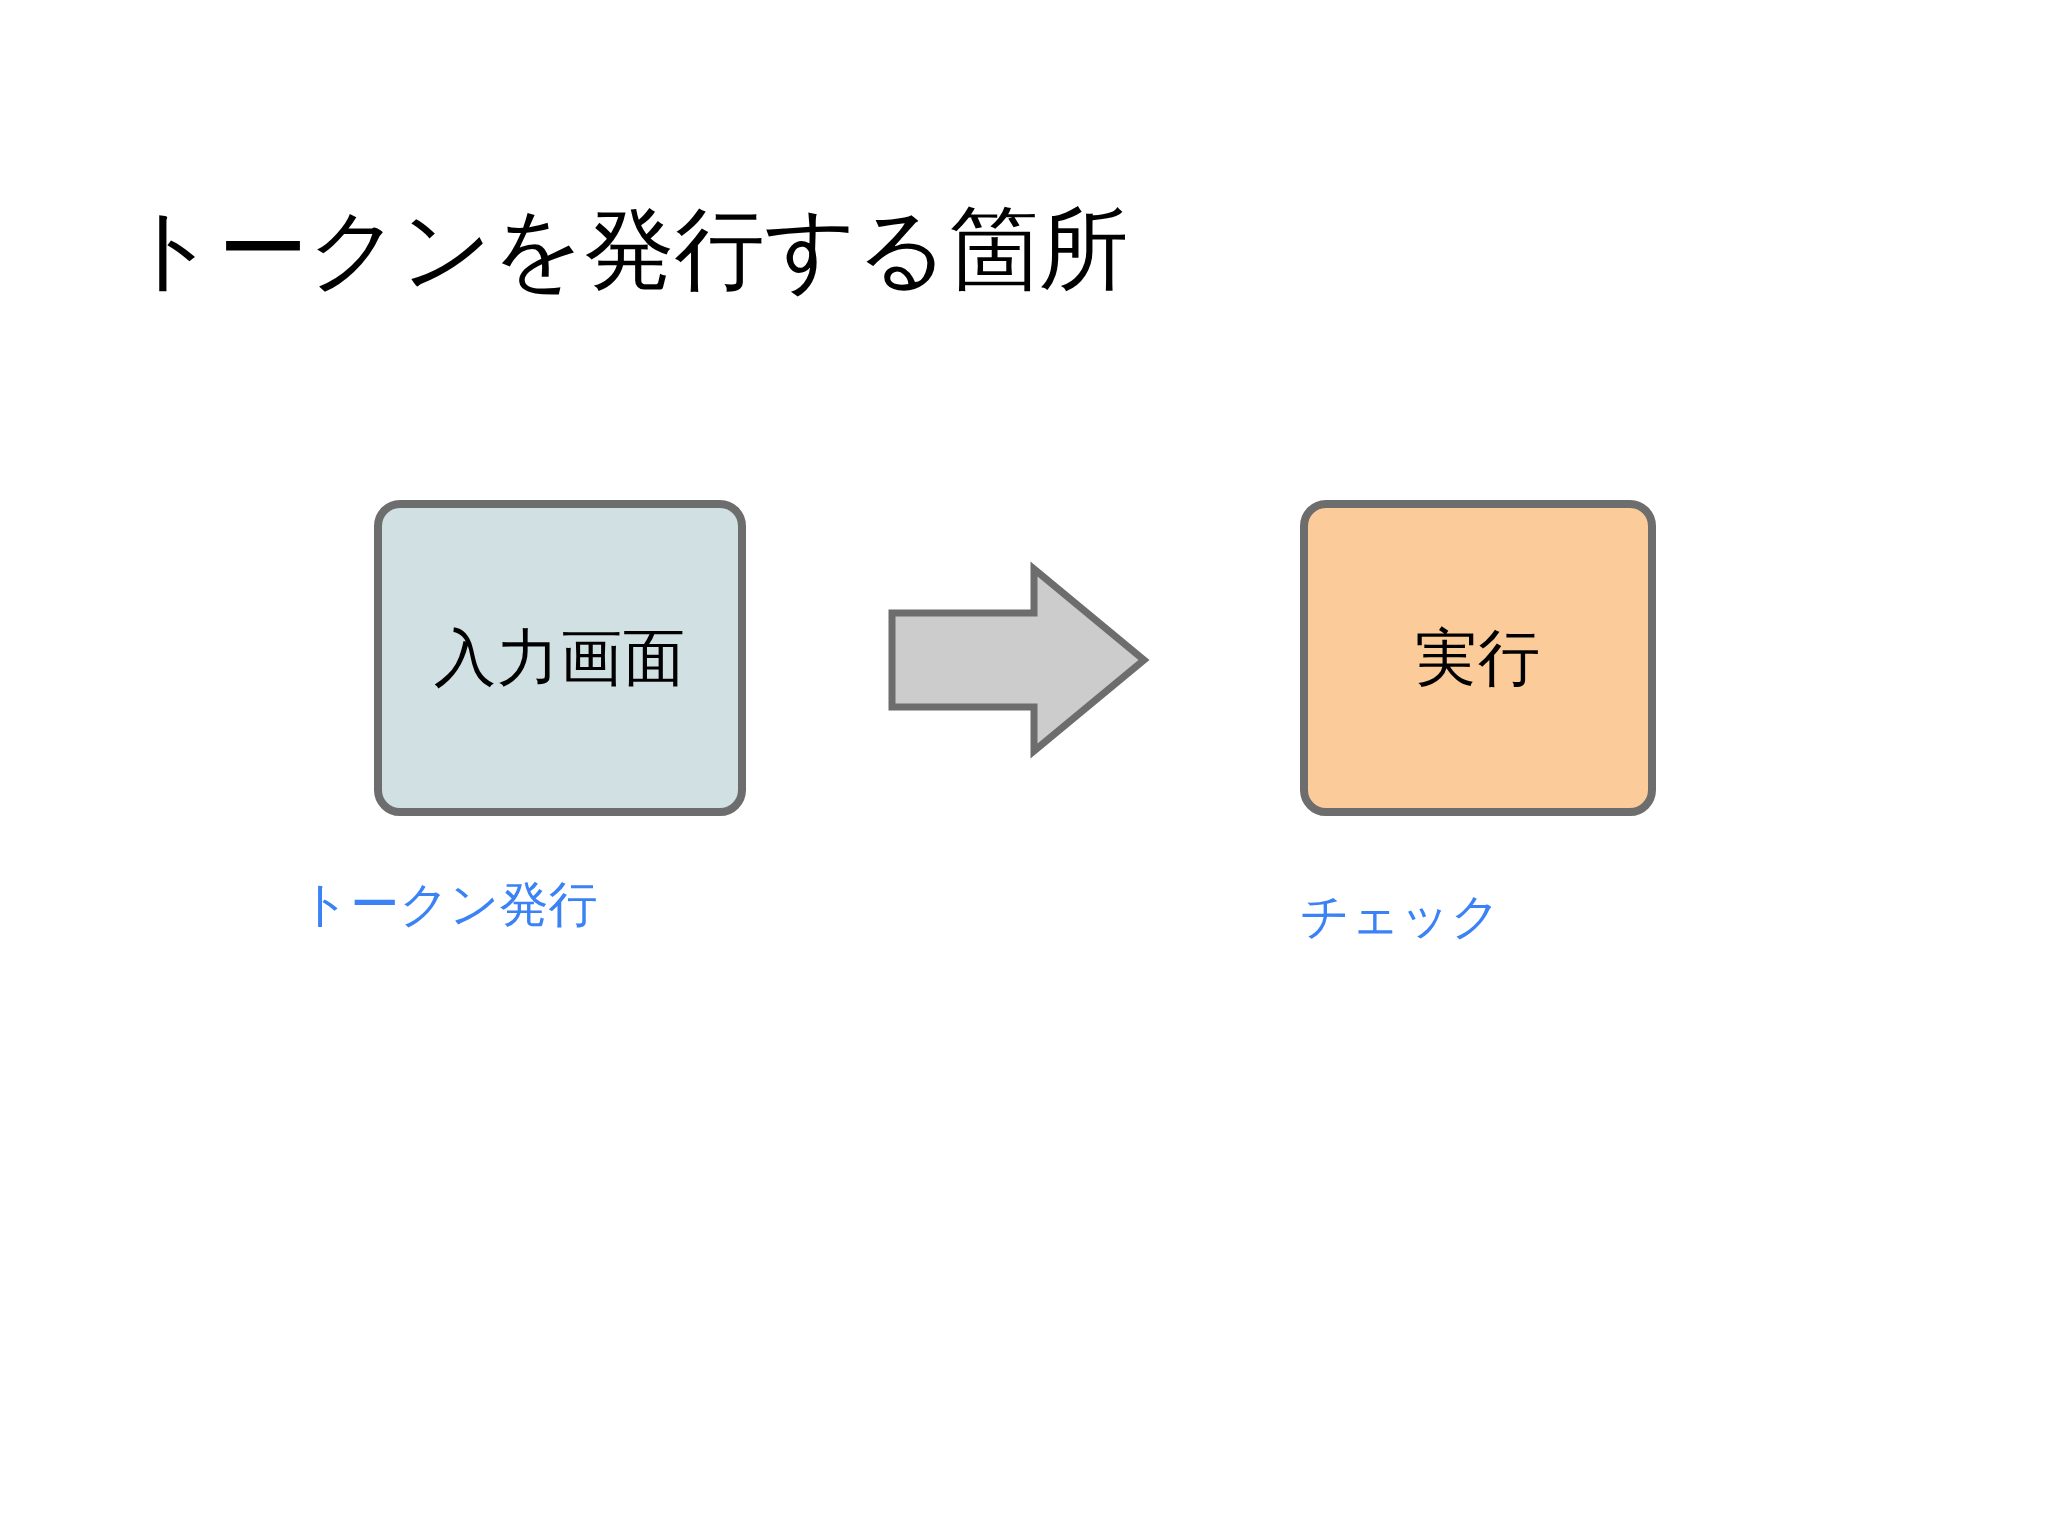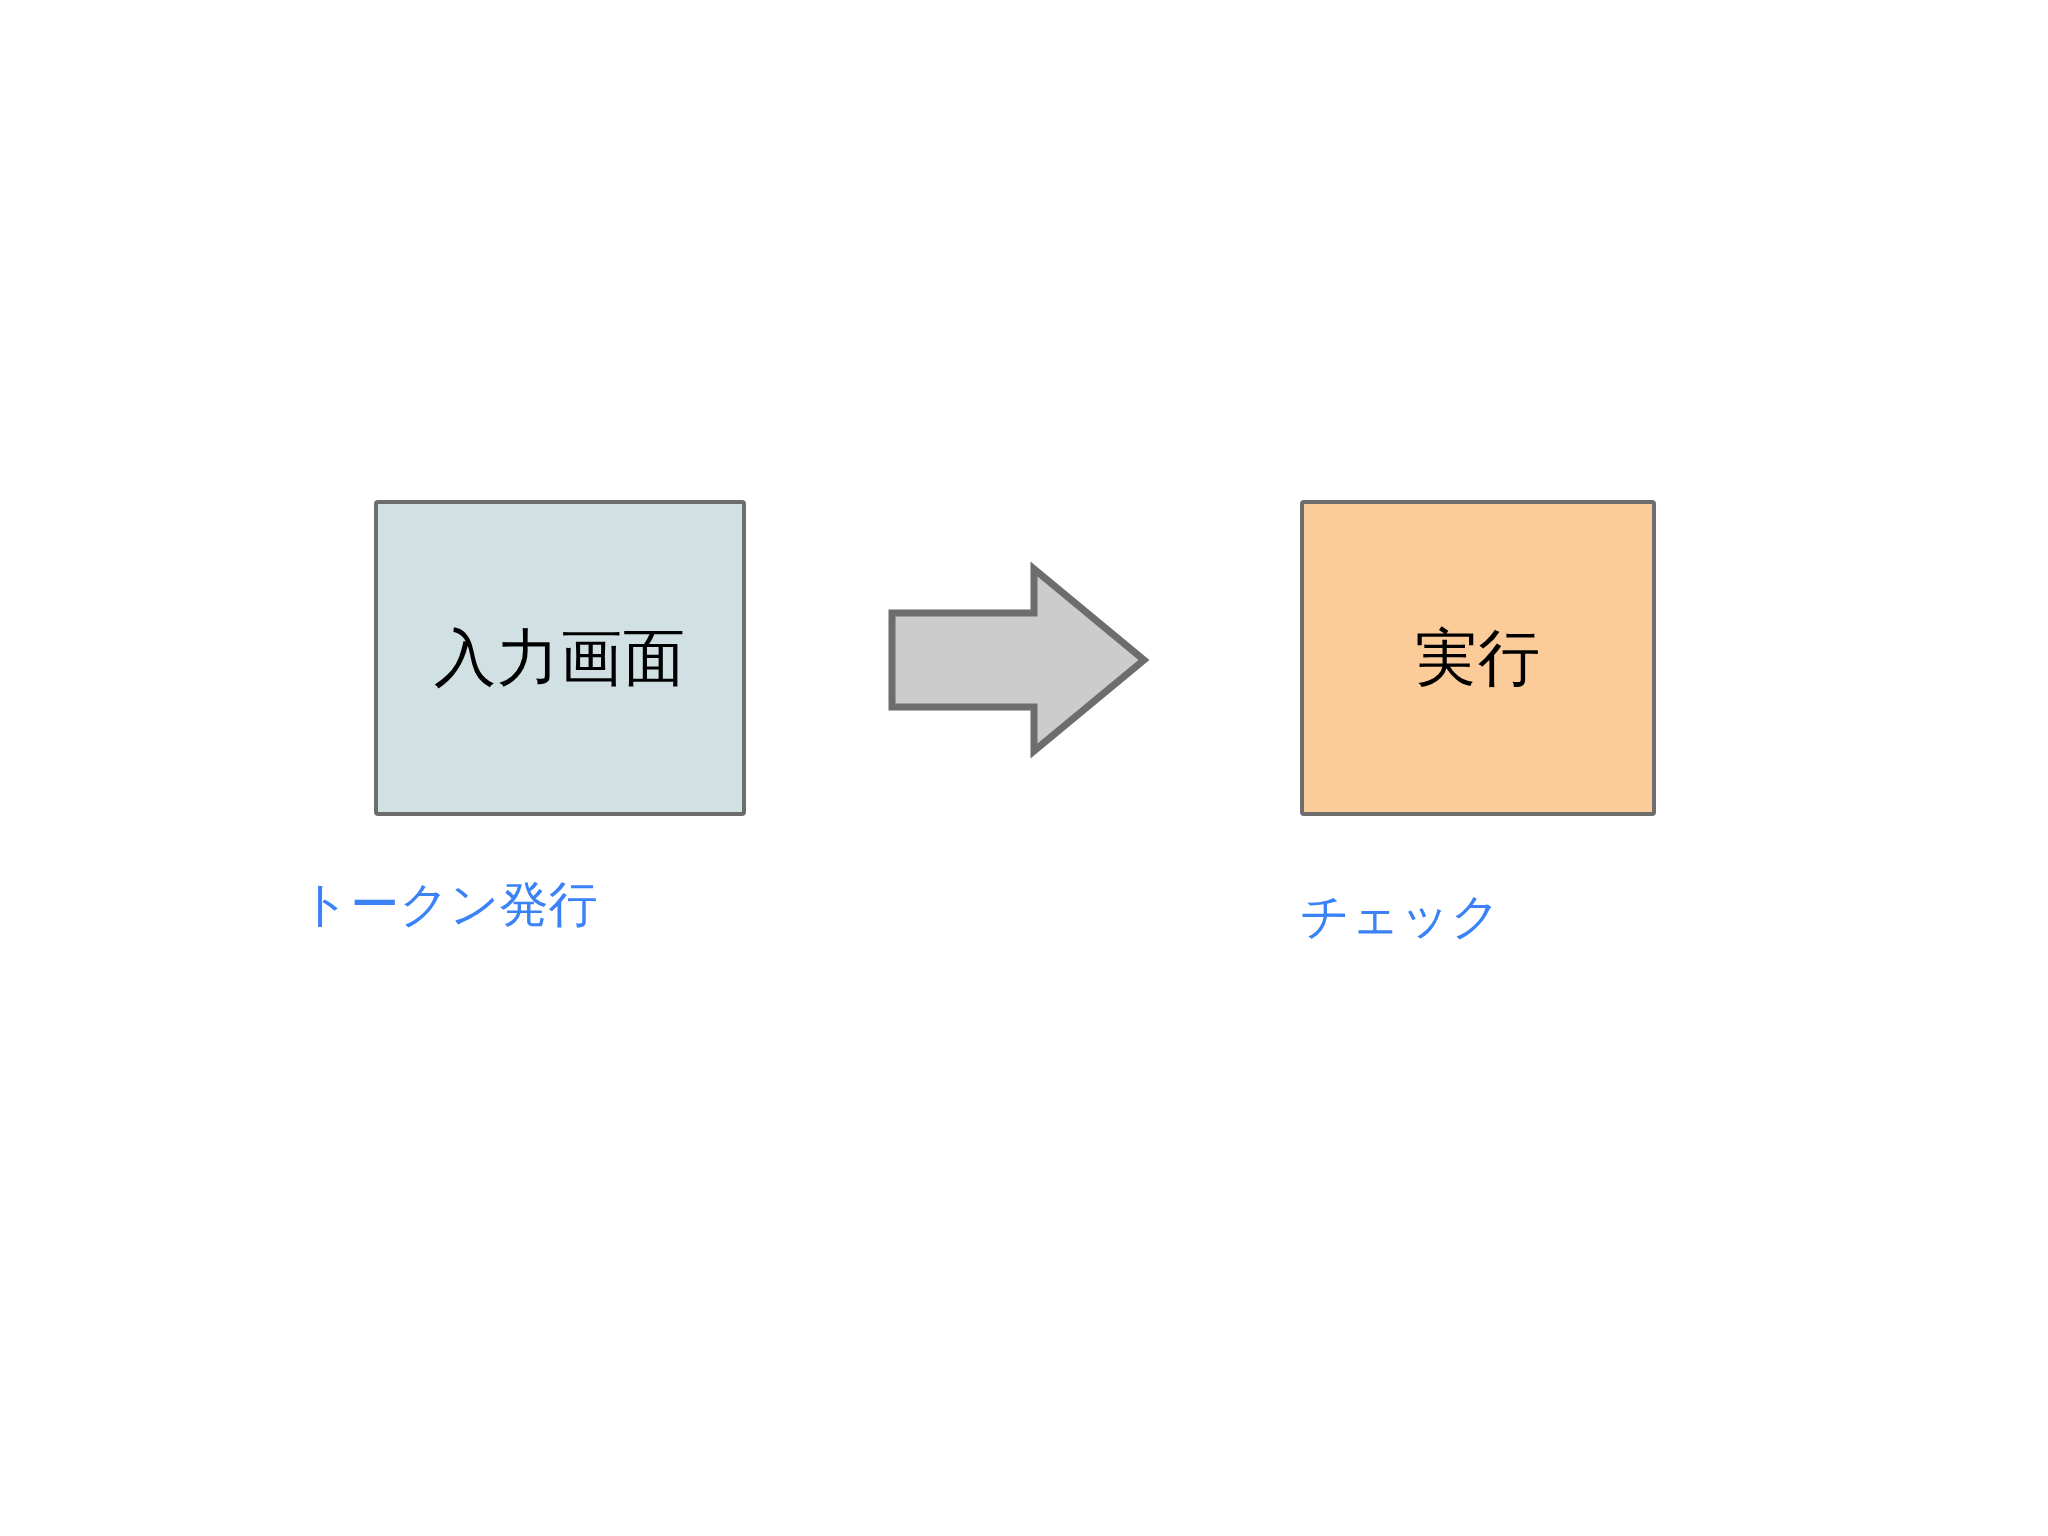--- a/index.html
+++ b/index.html
@@ -39,22 +39,22 @@
     position: absolute;
     left: 0;
     top: 0;
     width: 2048px;
     height: 1536px;
   }
 
   .flow-node {
     position: absolute;
     box-sizing: border-box;
-    border: 4px solid #404040;
-    border-radius: 4px;
+    border: 8px solid #404040;
+    border-radius: 26px;
     display: flex;
     align-items: center;
     justify-content: center;
   }
   .flow-node .node-label {
     font-size: 62px;
     line-height: 1;
     color: #000000;
     letter-spacing: 1px;
     white-space: nowrap;
@@ -108,20 +108,21 @@
     width: 100%;
     height: 100%;
     overflow: visible;
   }
 </style>
 </head>
 <body style="background: rgb(255, 255, 255);">
 
 <div id="slide" style="background: rgb(255, 255, 255);">
 
+  <h1 id="slide-title">トークンを発行する箇所</h1>
 
   <div id="flow">
 
     <div id="node-input" class="flow-node" style="background: rgb(209, 224, 227); border-color: rgb(109, 109, 109);">
       <span class="node-label" style="color: rgb(0, 0, 0);">入力画面</span>
     </div>
 
     <div id="caption-left" class="flow-caption">トークン発行</div>
 
     <div id="flow-arrow">

